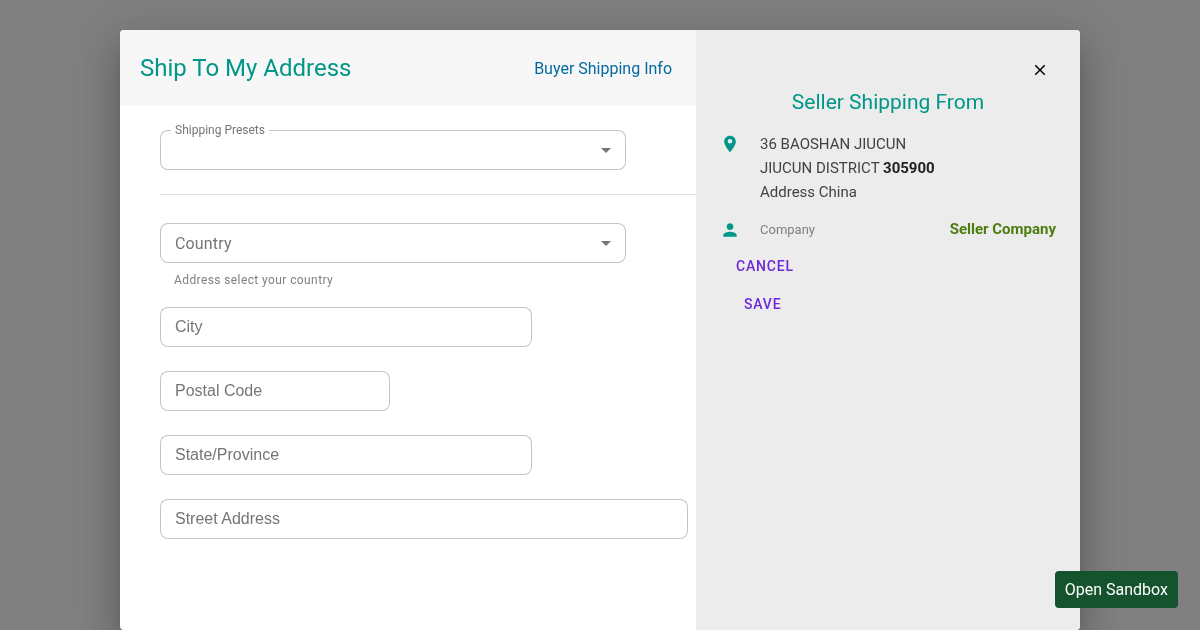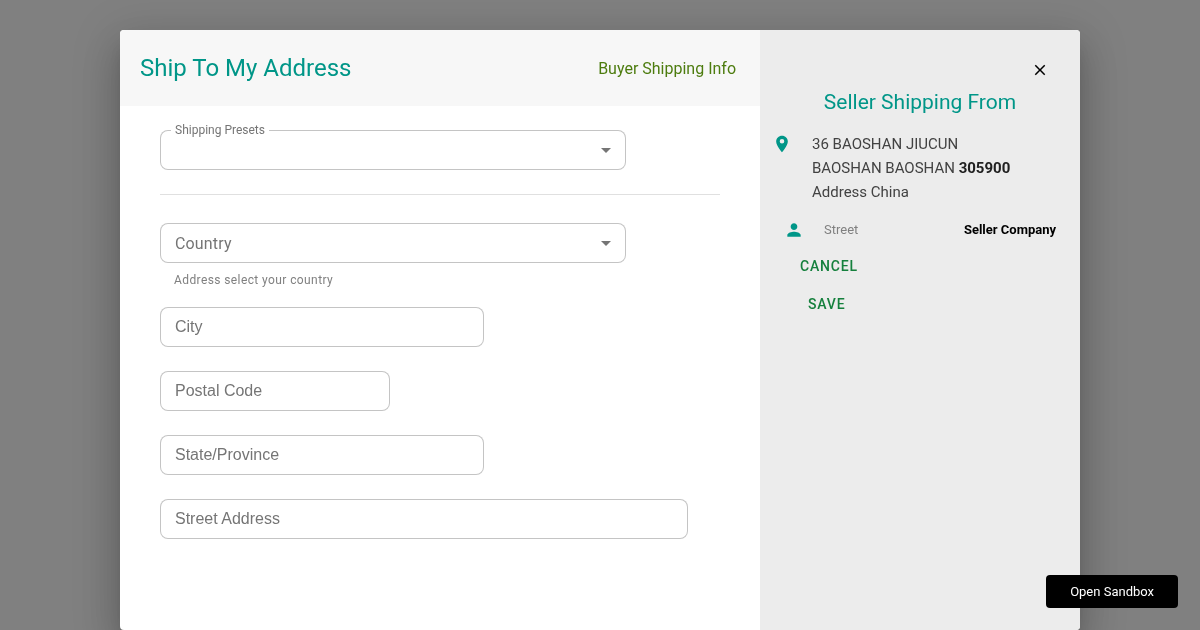--- a/index.html
+++ b/index.html
@@ -35,41 +35,41 @@
       display: flex;
       justify-content: space-between;
       align-items: center;
     }
     .title {
       color: #009688;
       font-size: 24px;
       font-weight: 400;
     }
     .subtitle {
-      color: #4d7c0f;
+      color: #0369a1;
       font-size: 16px;
       font-weight: 400;
     }
     .form-body {
       padding: 24px 40px;
       overflow-y: auto;
     }
     .form-field {
       margin-bottom: 24px;
       position: relative;
     }
     .form-field.presets { width: 466px; }
     .divider {
       height: 1px;
       background: #e0e0e0;
       margin: 0 0 28px 0;
       width: 560px;
     }
     .form-field.country { width: 466px; margin-bottom: 4px; }
-    .form-field.city, .form-field.state { width: 324px; }
+    .form-field.city, .form-field.state { width: 372px; }
     .form-field.postal { width: 230px; }
     .form-field.street { width: 528px; }
     .outlined {
       border: 1px solid rgba(0,0,0,.23);
       border-radius: 8px;
       padding: 0 14px;
       height: 40px;
       display: flex;
       align-items: center;
       justify-content: space-between;
@@ -98,21 +98,21 @@
       border-top: 5px solid #757575;
     }
     .helper-text {
       color: #808080;
       font-size: 12px;
       padding: 6px 14px 0;
       letter-spacing: 0.4px;
       margin-bottom: 20px;
     }
     .right-panel {
-      width: 320px;
+      width: 384px;
       background: #ececec;
       padding-top: 30px;
       position: relative;
     }
     .close-btn {
       position: absolute;
       top: 28px;
       right: 28px;
       cursor: pointer;
       font-size: 22px;
@@ -125,21 +125,21 @@
     .close-btn svg { width: 18px; height: 18px; }
     .right-title {
       color: #009688;
       font-size: 21px;
       font-weight: 400;
       text-align: center;
       margin: 30px 0 18px;
     }
     .addr-block {
       display: flex;
-      padding: 0 12px;
+      padding: 0 24px;
       margin-bottom: 14px;
     }
     .icon-col {
       width: 40px;
       flex-shrink: 0;
       display: flex;
       justify-content: flex-start;
       padding-top: 2px;
     }
     .icon-col svg { fill: #009688; width: 20px; height: 20px; }
@@ -161,44 +161,44 @@
       display: flex;
       align-items: center;
       justify-content: space-between;
     }
     .seller-label {
       color: #808080;
       font-size: 13px;
     }
     .seller-name {
       font-weight: 700;
-      color: #000000;
-      font-size: 13px;
+      color: #4d7c0f;
+      font-size: 15px;
     }
     .action-buttons {
       padding: 10px 0 0 32px;
     }
     .text-btn {
       display: inline-block;
       font-size: 14px;
       font-weight: 500;
       letter-spacing: 0.8px;
-      color: #15803d;
+      color: #6d28d9;
       padding: 8px;
       cursor: pointer;
     }
     .text-btn.save { display: block; margin-top: 6px; margin-left: 8px;}
     .sandbox-btn {
       position: absolute;
       right: 22px;
       bottom: 22px;
-      background: #000000;
+      background: #14532d;
       color: #fff;
-      font-size: 13px;
-      padding: 9px 24px;
+      font-size: 16px;
+      padding: 9px 10px;
       border-radius: 4px;
       cursor: pointer;
     }
     input.text-input {
       border: none;
       outline: none;
       width: 100%;
       font-size: 16px;
       color: #212121;
       background: transparent;
@@ -261,33 +261,33 @@
     </div>
     <div class="right-title">Seller Shipping From</div>
     <div class="addr-block">
       <div class="icon-col">
         <svg viewBox="0 0 24 24">
             <path d="M12 2C8.13 2 5 5.13 5 9c0 5.25 7 13 7 13s7-7.75 7-13c0-3.87-3.13-7-7-7zm0 9.5A2.5 2.5 0 1 1 12 6a2.5 2.5 0 0 1 0 5.5z"></path>
           </svg>
       </div>
       <div class="addr-text">
         <span>36 BAOSHAN JIUCUN</span><br>
-        <span>BAOSHAN BAOSHAN</span>
+        <span>JIUCUN DISTRICT</span>
         <span class="postal-code">305900</span><br>
         <span>Address China</span>
       </div>
     </div>
     <div class="seller-row">
       <div class="icon-col">
         <svg viewBox="0 0 24 24">
             <path d="M12 12c2.21 0 4-1.79 4-4S14.21 4 12 4 8 5.79 8 8s1.79 4 4 4zm0 2c-2.67 0-8 1.34-8 4v2h16v-2c0-2.66-5.33-4-8-4z"></path>
           </svg>
       </div>
       <div class="seller-row-info">
-        <span class="seller-label">Street</span>
+        <span class="seller-label">Company</span>
         <span class="seller-name">Seller Company</span>
       </div>
     </div>
     <div class="action-buttons">
       <span class="text-btn">CANCEL</span>
       <span class="text-btn save">SAVE</span>
     </div>
   </div>
 </div>
 

